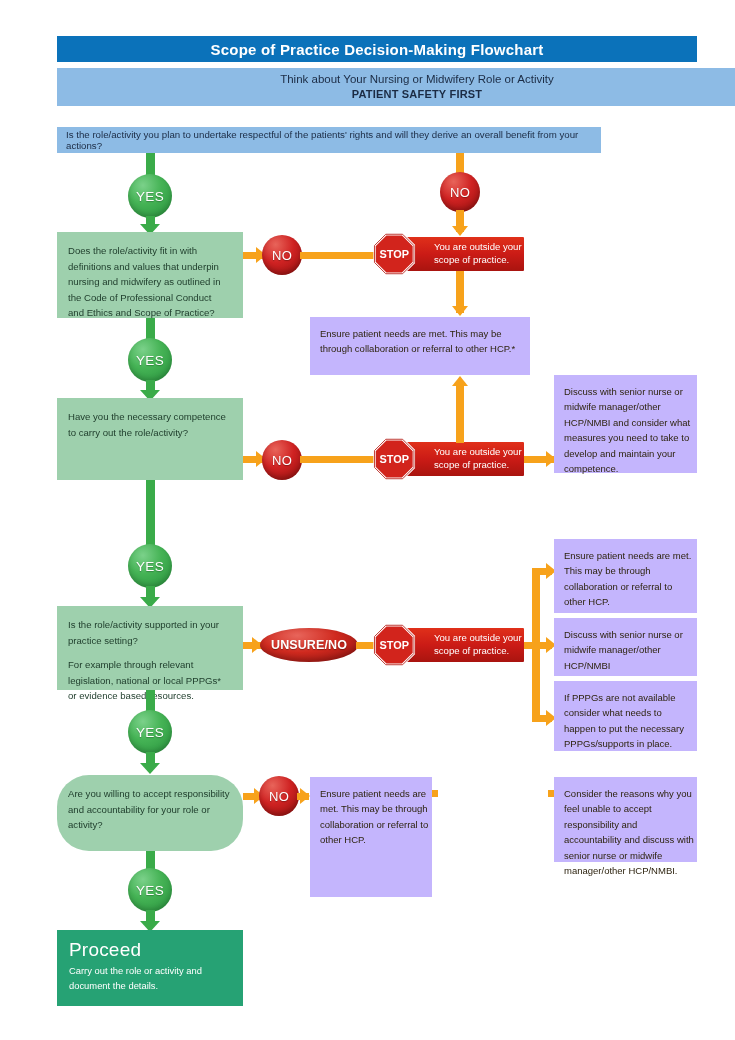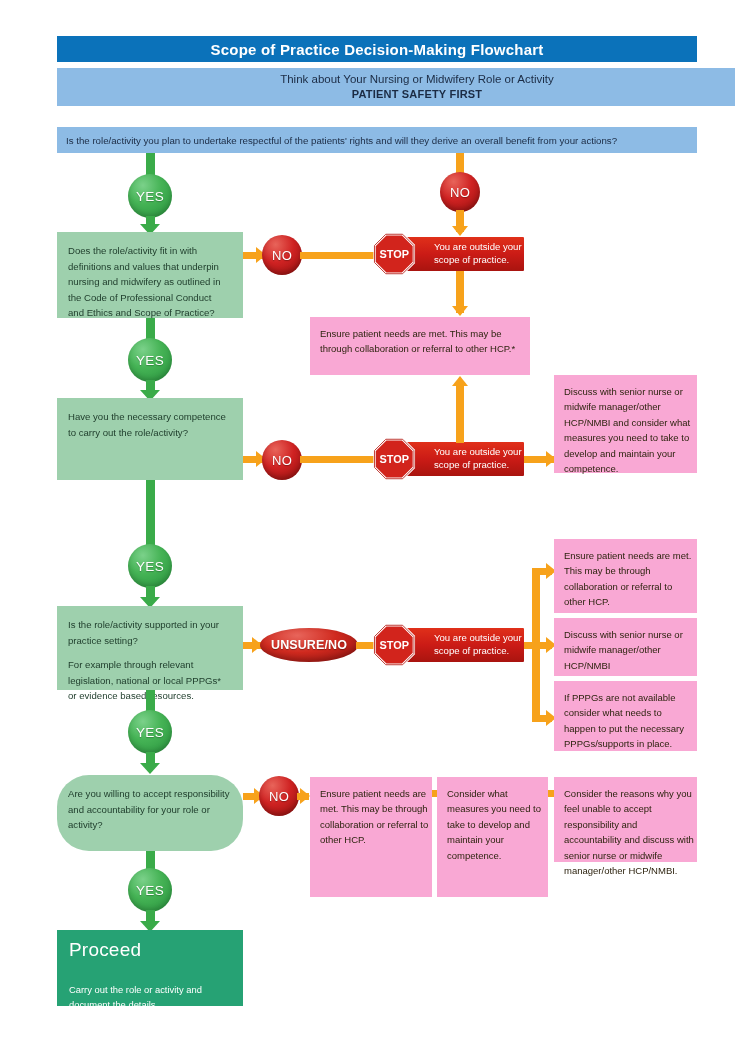--- a/index.html
+++ b/index.html
@@ -24,43 +24,43 @@
   }
   .bar-sub {
     position: absolute; left: 57px; top: 68px; width: 720px; height: 38px;
     background: #8dbbe5; color: #1b2b44;
     display: flex; flex-direction: column; align-items: center; justify-content: center;
     line-height: 1.45;
   }
   .bar-sub .l1 { font-size: 11.5px; }
   .bar-sub .l2 { font-size: 11px; font-weight: bold; letter-spacing: .2px; }
   .bar-question {
-    position: absolute; left: 57px; top: 127px; width: 640px; height: 26px;
+    position: absolute; left: 57px; top: 127px; width: 544px; height: 26px;
     background: #8dbbe5; color: #1b2b44;
     font-size: 9.7px; display: flex; align-items: center; padding-left: 9px;
   }
 
   
   .green-box {
     position: absolute; background: #9ed0ad; color: #1d3b2a;
     font-size: 9.6px; line-height: 1.62; padding: 11px 13px 11px 11px;
   }
   .green-box p + p { margin-top: 9px; }
 
   
   .proceed-box {
     position: absolute; left: 57px; top: 930px; width: 186px; height: 76px;
     background: #26a274; color: #ffffff; padding: 9px 12px;
   }
-  .proceed-box .ptitle { font-size: 19px; font-weight: normal; letter-spacing: .2px; margin-bottom: 21px;}
+  .proceed-box .ptitle { font-size: 19px; font-weight: normal; letter-spacing: .2px; margin-bottom: 2px;}
   .proceed-box .pbody  { font-size: 9.4px; line-height: 1.6; }
 
   
   .yellow-box {
-    position: absolute; background: #f9a8d4; color: #2e2410;
+    position: absolute; background: #c4b5fd; color: #2e2410;
     font-size: 9.5px; line-height: 1.62; padding: 9px 3px 9px 10px;
   }
 
   
   .stop-box {
     position: absolute; height: 34px;
     background: linear-gradient(180deg,#e0301a 0%,#cb1b16 50%,#a9140f 100%);
     color: #fff; font-size: 9.6px; line-height: 1.35;
     display: flex; align-items: center; padding-left: 44px;
     border-radius: 1px;
@@ -269,23 +269,20 @@
   <div class="hline-o" style="left:243px; top:793px; width:18px;"></div>
   <div class="arrow-right-o" style="left:254px; top:788px;"></div>
   <div class="badge-no" style="left:259px; top:776px;">NO</div>
   <div class="hline-o" style="left:297px; top:793px; width:12px;"></div>
   <div class="arrow-right-o" style="left:300px; top:788px;"></div>
 
   <div class="yellow-box" style="left:310px; top:777px; width:122px; height:120px;">
     <span>Ensure patient needs are met. This may be through collaboration or referral to other HCP.</span>
   </div>
   <div class="hline-o" style="left:432px; top:790px; width:6px;"></div>
-  <div class="yellow-box" style="left:437px; top:777px; width:111px; height:120px;">
-    <span>Consider what measures you need to take to develop and maintain your competence.</span>
-  </div>
   <div class="hline-o" style="left:548px; top:790px; width:6px;"></div>
   <div class="yellow-box" style="left:554px; top:777px; width:143px; height:85px;">
     <span>Consider the reasons why you feel unable to accept responsibility and accountability and discuss with senior nurse or midwife manager/other HCP/NMBI.</span>
   </div>
 
   <div class="vline" style="left:146px; top:851px; width:9px; height:24px;"></div>
   <div class="badge-yes" style="left:128px; top:868px;">YES</div>
   <div class="vline" style="left:146px; top:910px; width:9px; height:14px;"></div>
   <div class="arrow-down-g" style="left:140px; top:921px;"></div>
 

